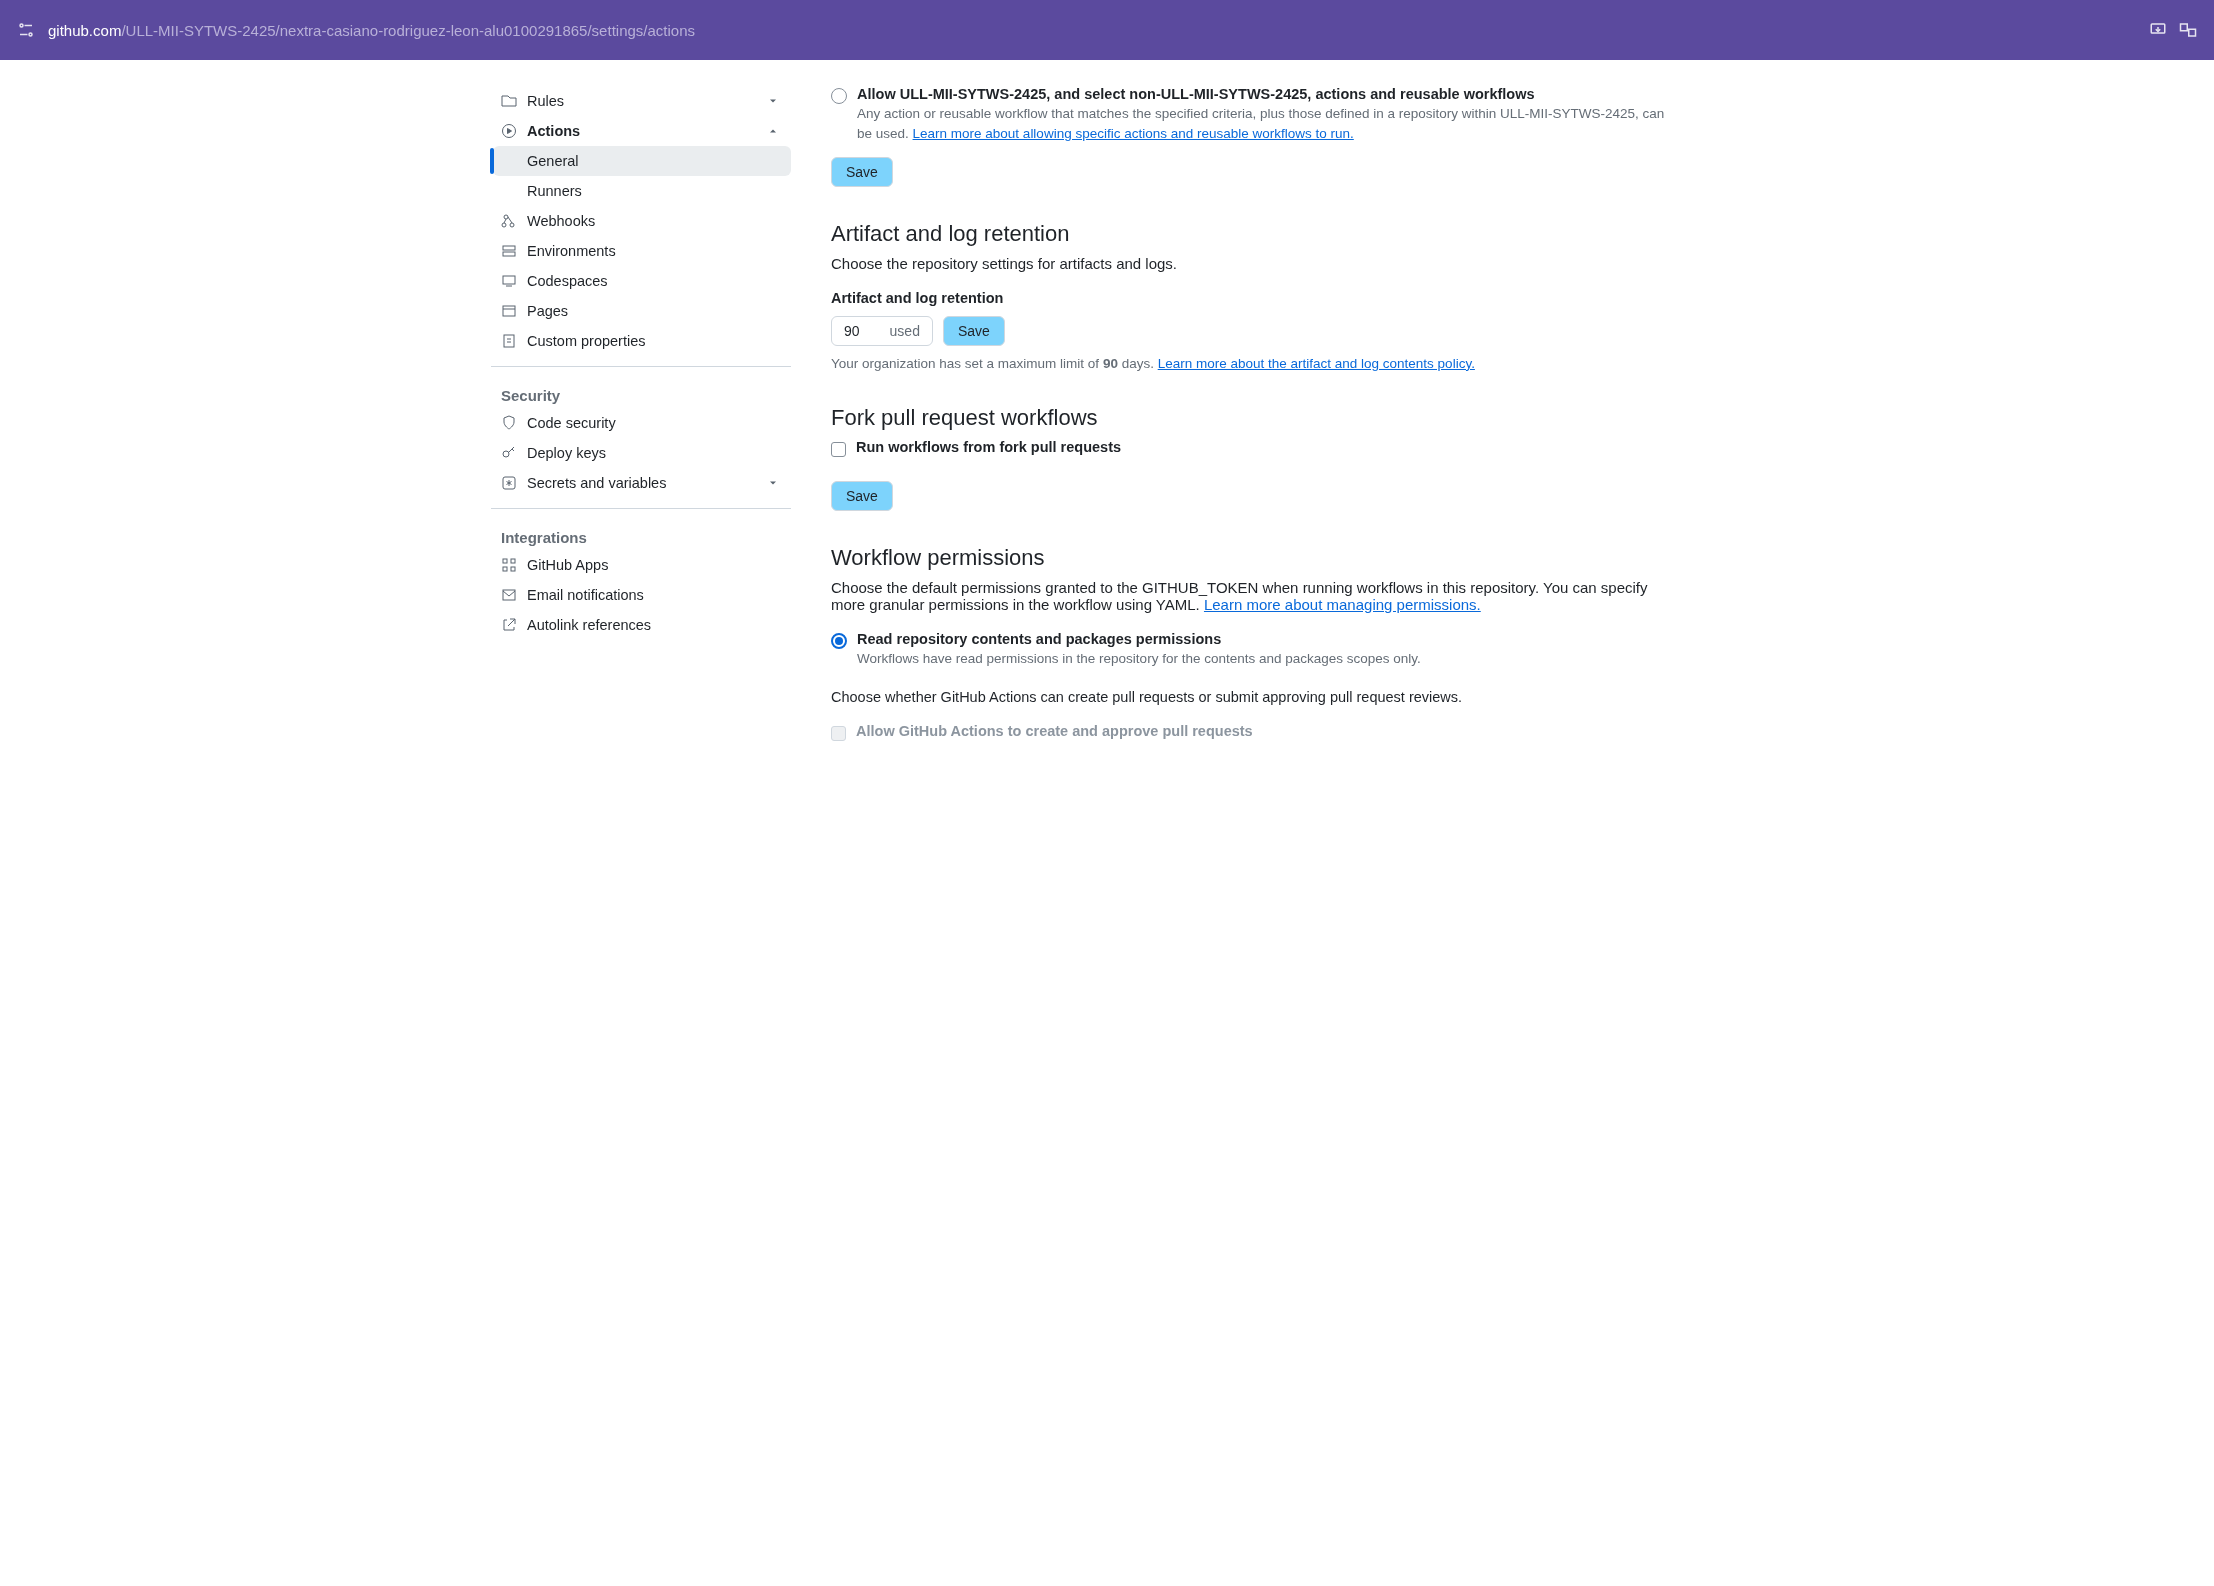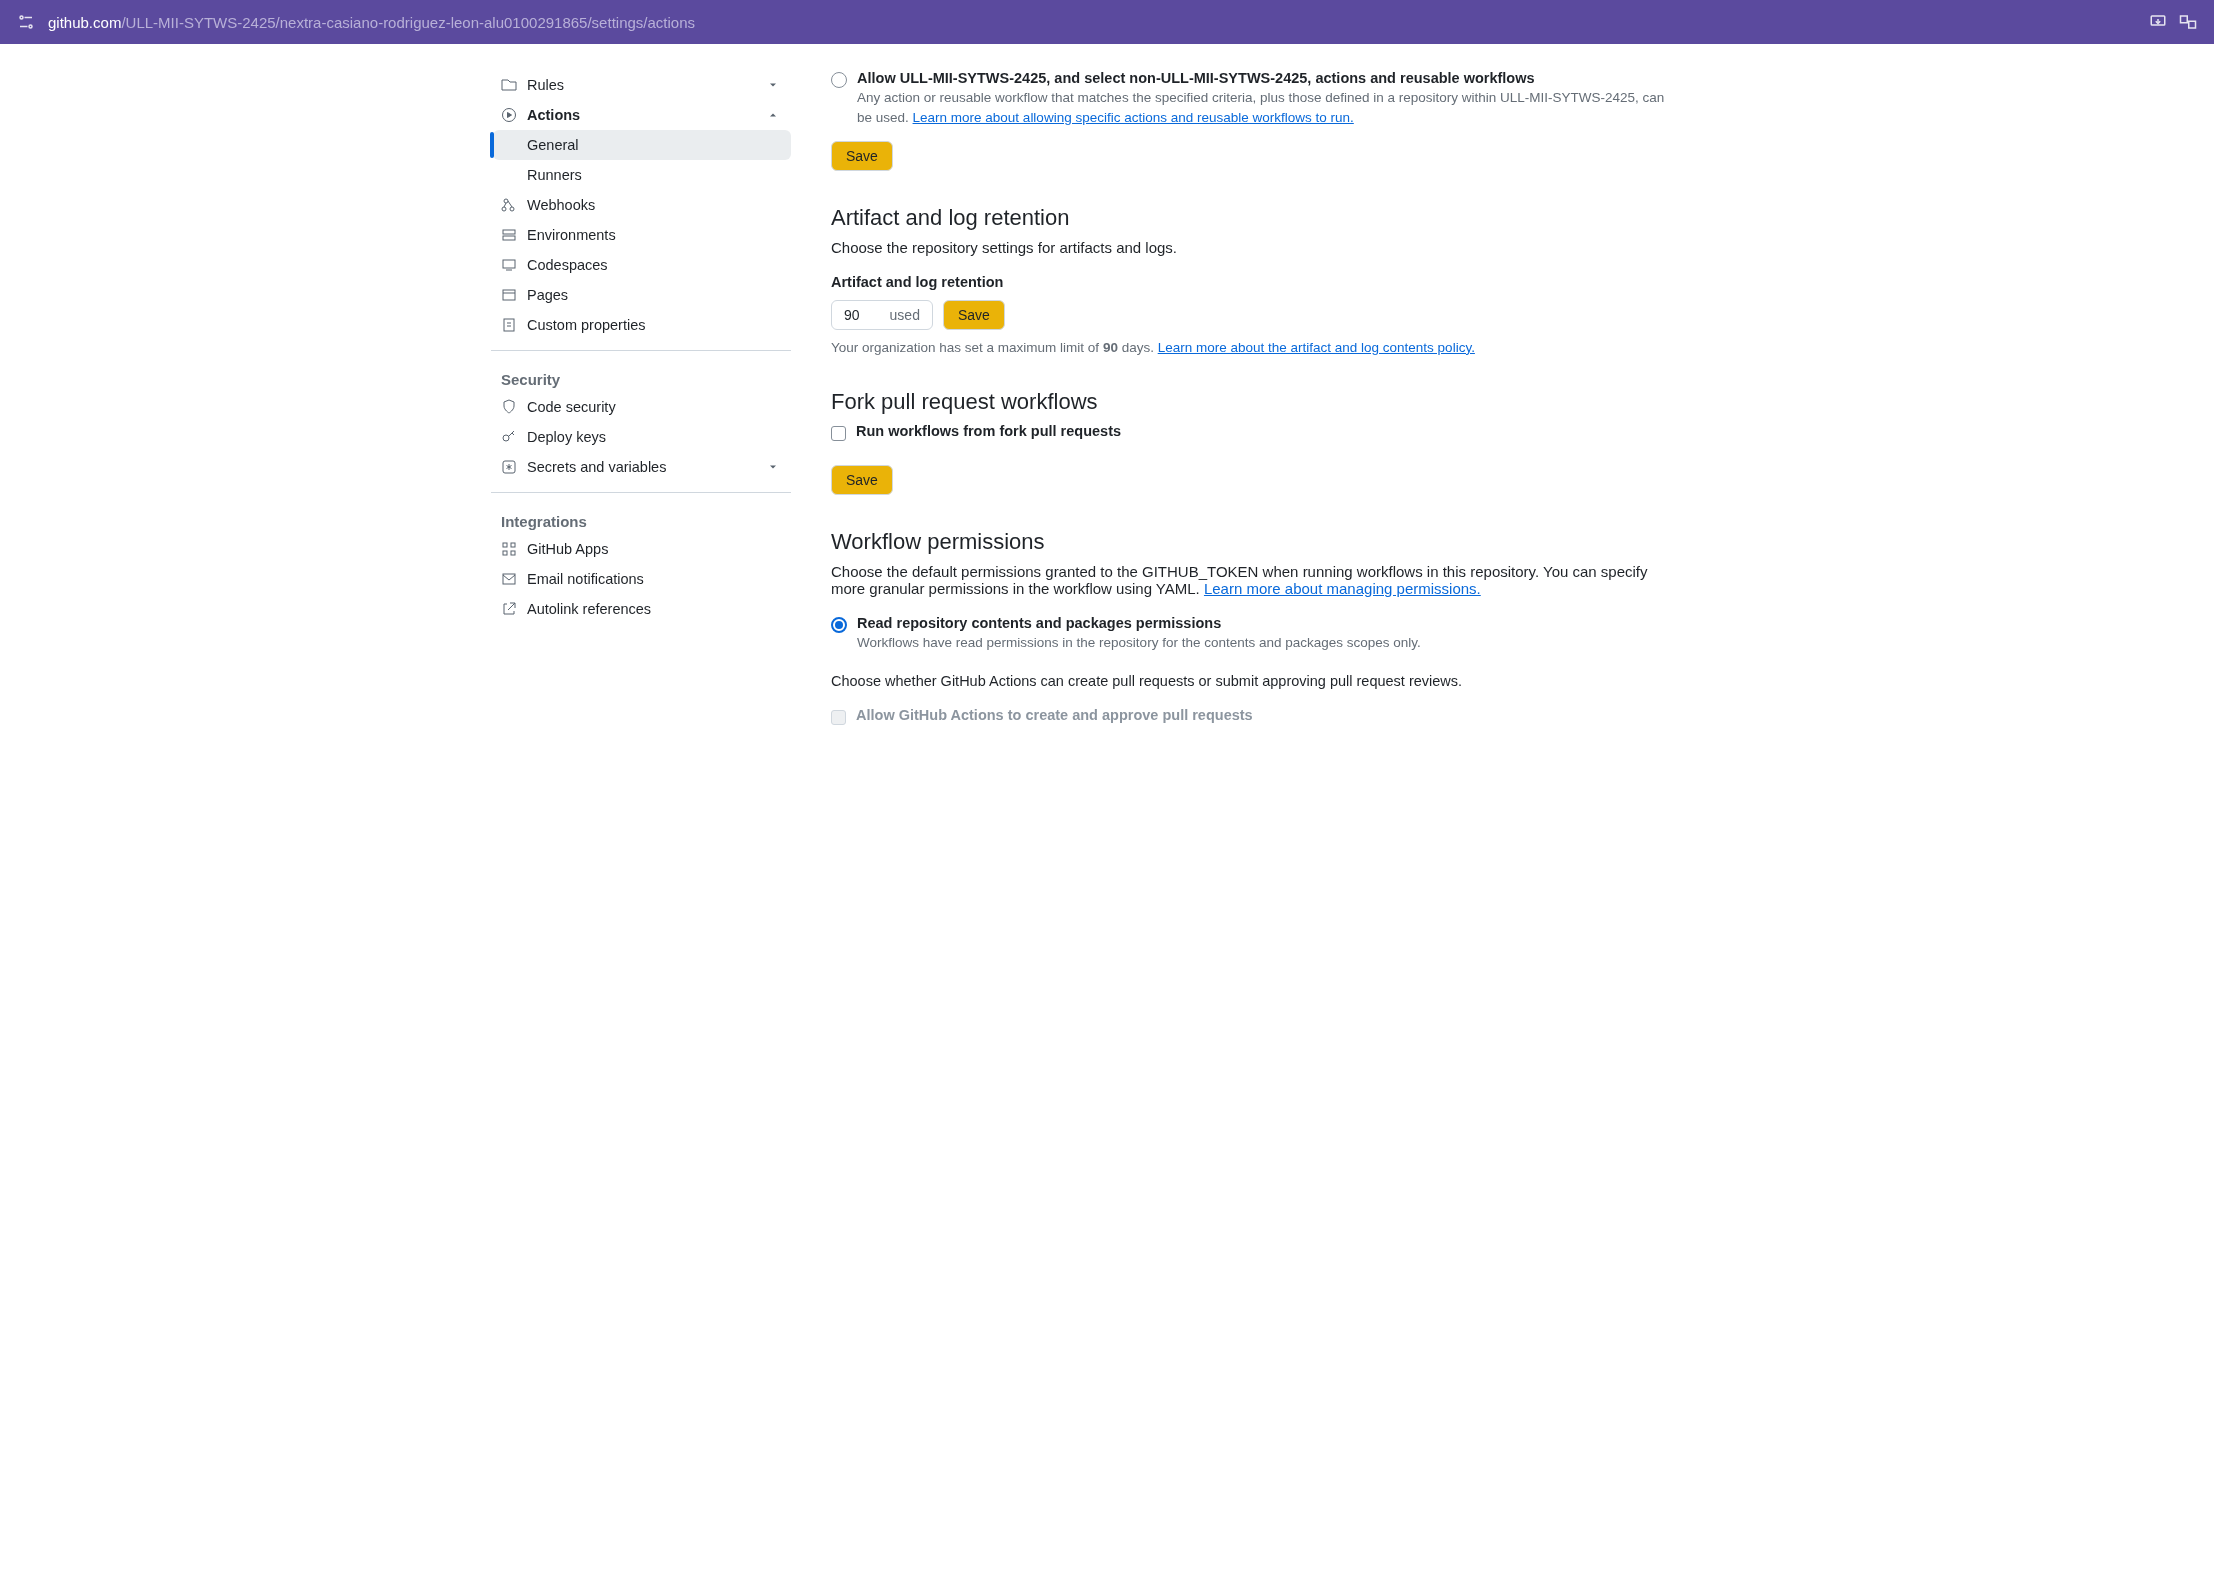--- a/index.html
+++ b/index.html
@@ -4,21 +4,21 @@
   <style>
     * { margin: 0; padding: 0; box-sizing: border-box; }
     body {
       font-family: -apple-system, BlinkMacSystemFont, "Segoe UI", Helvetica, Arial, sans-serif;
       font-size: 14px;
       color: #1f2328;
       background: #fff;
     }
     .url-bar {
       background: #5b4a9e;
-      height: 44px;
+      height: 60px;
       display: flex;
       align-items: center;
       padding: 0 16px;
       gap: 12px;
     }
     .url-icon {
       width: 20px;
       height: 20px;
       display: flex;
       align-items: center;
@@ -139,21 +139,21 @@
       color: #0969da;
       text-decoration: underline;
       cursor: pointer;
     }
     .btn {
       display: inline-flex;
       align-items: center;
       padding: 6px 14px;
       border: 1px solid #d0d7de;
       border-radius: 6px;
-      background: #eab308;
+      background: #7dd3fc;
       font-size: 14px;
       font-weight: 500;
       cursor: pointer;
       color: #1f2328;
     }
     .section-h {
       font-size: 22px;
       font-weight: 400;
       margin-top: 34px;
       margin-bottom: 8px;

